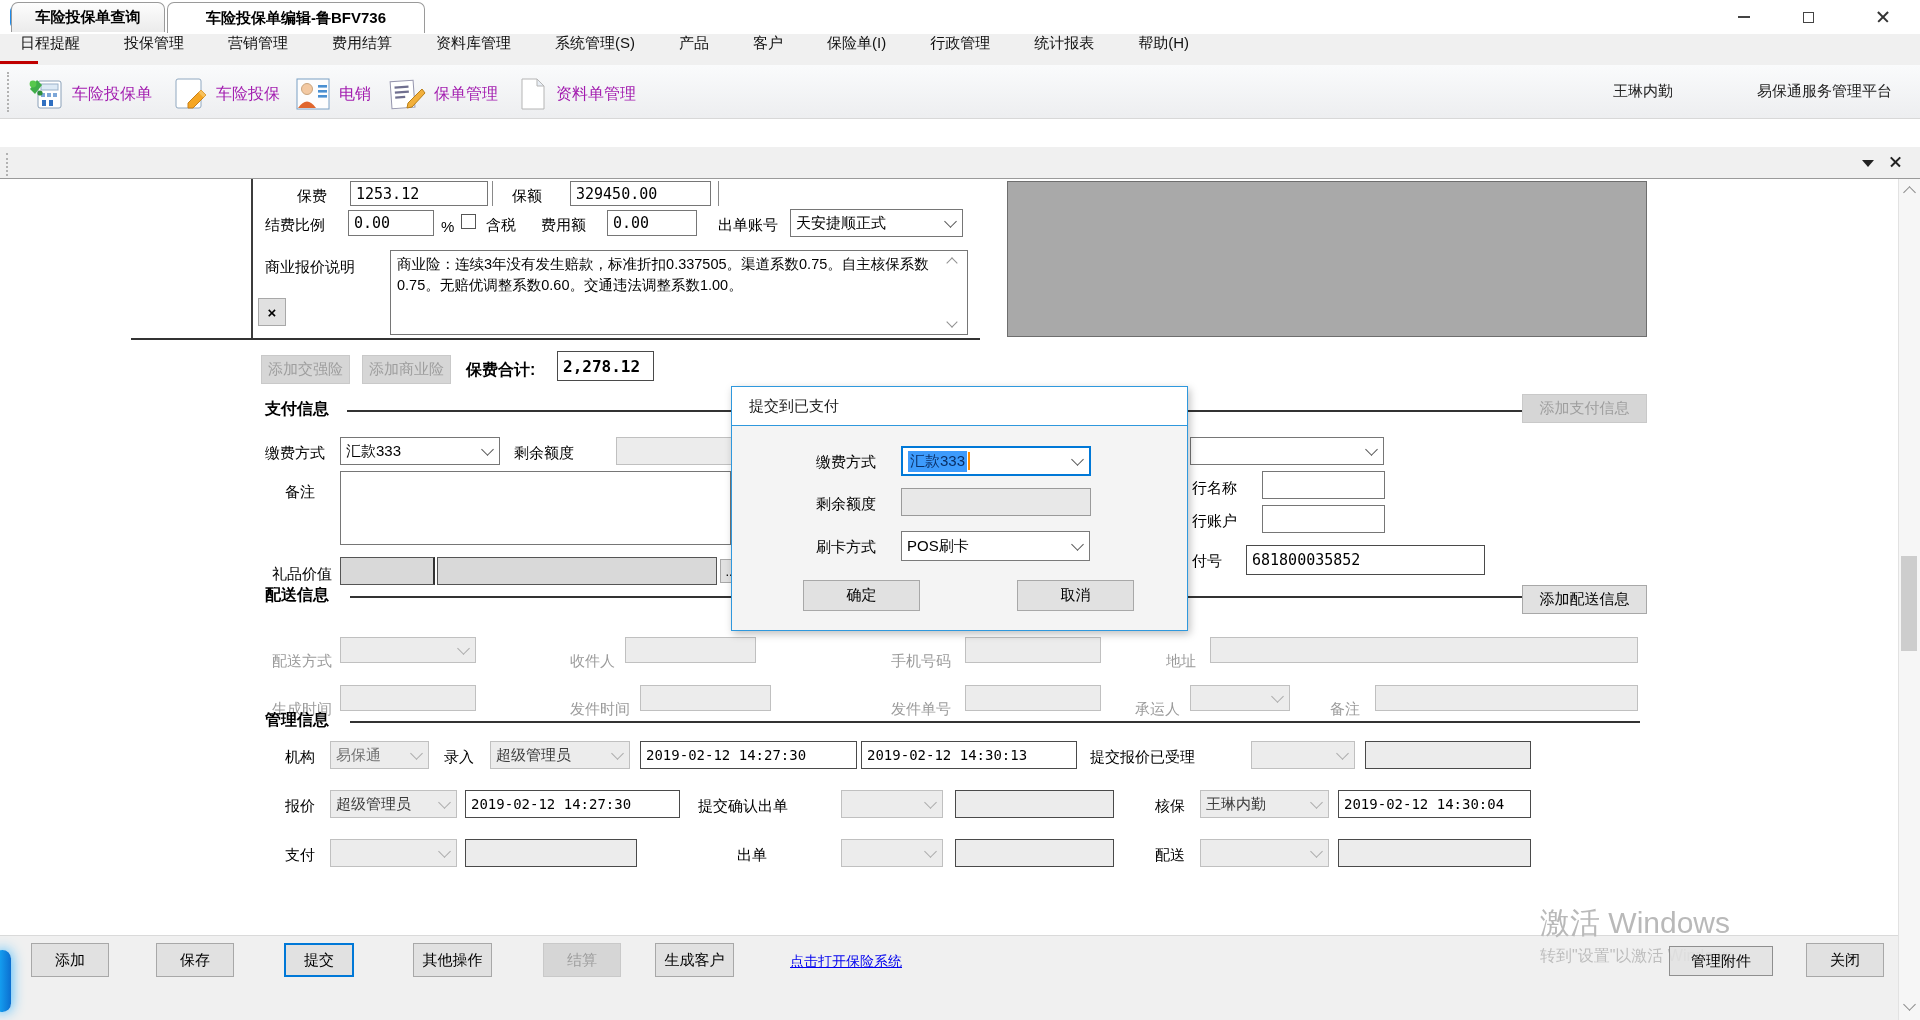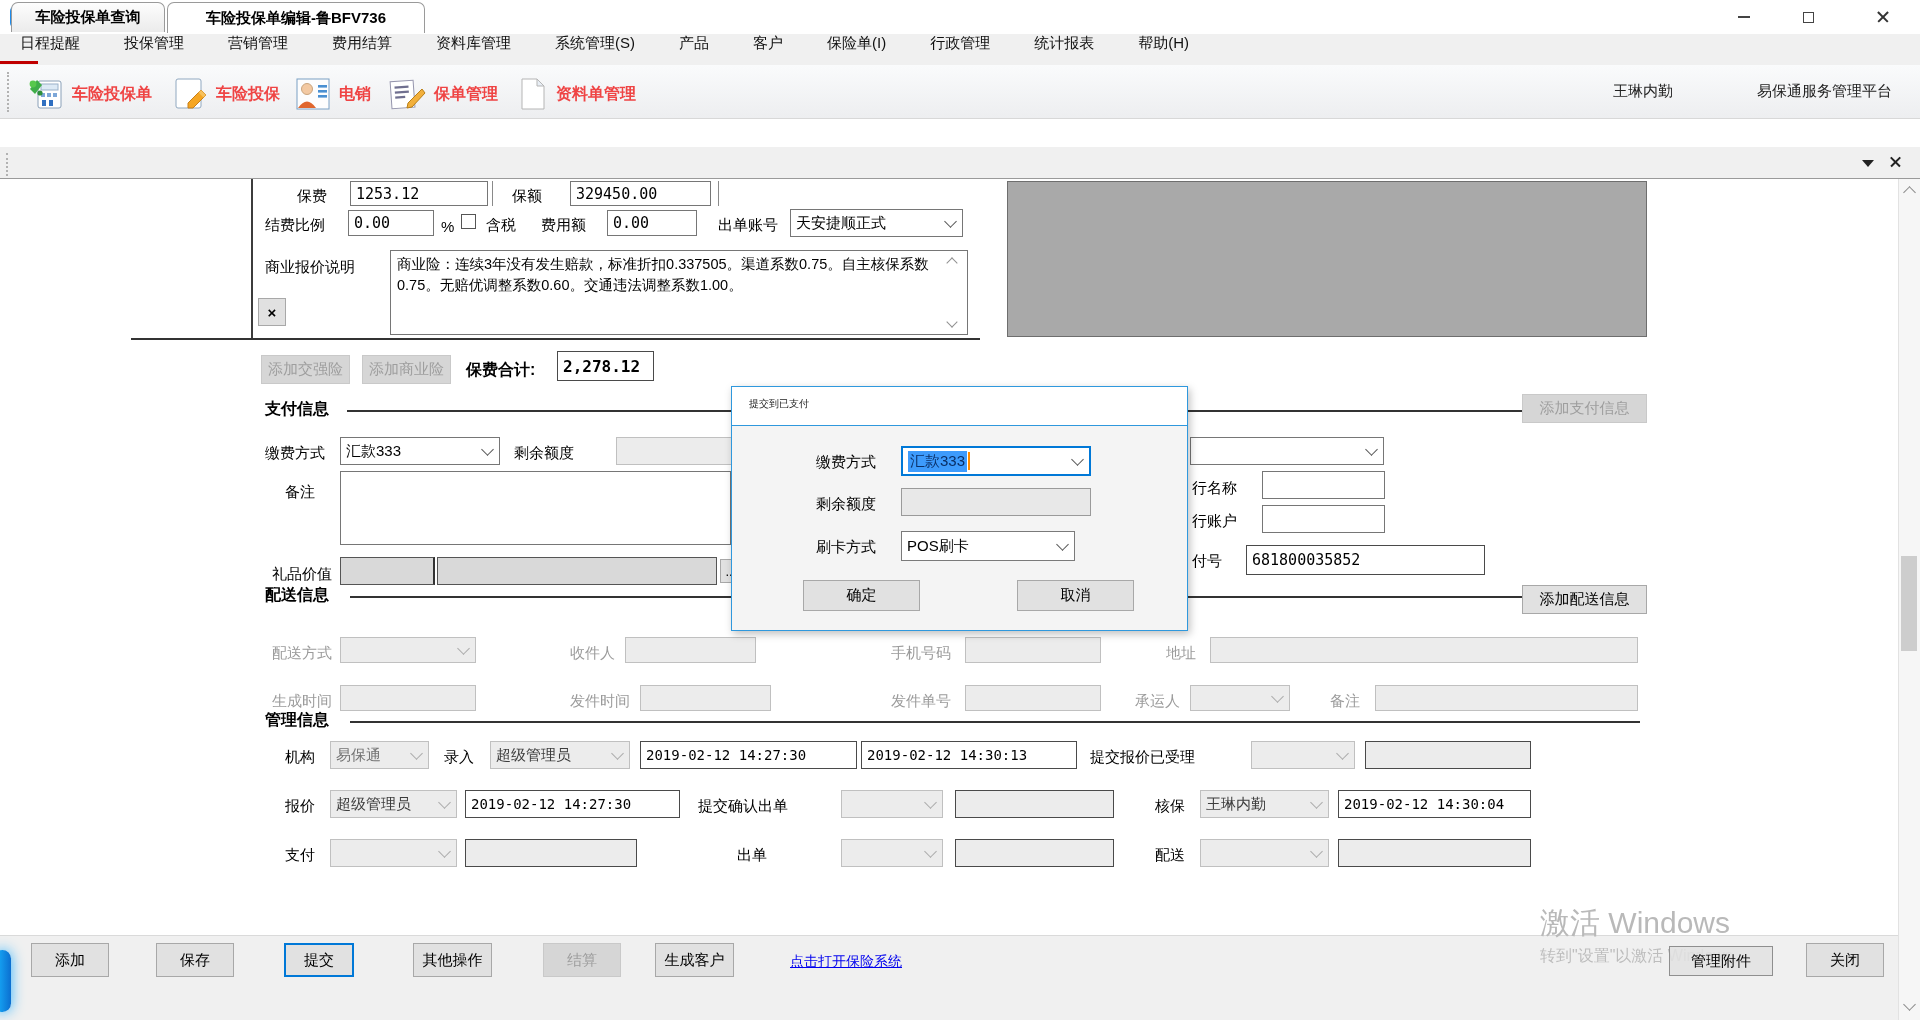--- a/index.html
+++ b/index.html
@@ -16,31 +16,31 @@
   .xbar{position:absolute;left:1px;top:7px;width:14px;height:1.6px;background:#333;}
   .xbar.a{transform:rotate(45deg);} .xbar.b{transform:rotate(-45deg);}
   
   .menubar{position:absolute;left:0;top:34px;width:1920px;height:31px;background:#f0f0f0;display:flex;align-items:flex-start;gap:44px;padding-left:20px;box-sizing:border-box;}
   .menuitem{font-size:15px;color:#111;white-space:nowrap;}
   .menured{position:absolute;left:0;top:61px;width:38px;height:3px;background:#c00000;}
   
   .toolbar{position:absolute;left:0;top:65px;width:1920px;height:53px;background:linear-gradient(#fafbfc,#edeef0);border-bottom:1px solid #d8d8d8;}
   .grip{position:absolute;width:0;border-left:2px dotted #b2b2b2;}
   .tbtn{position:absolute;top:74px;height:40px;display:flex;align-items:center;gap:8px;}
-  .tbtn .tlabel{font-size:16px;color:#ef4444;white-space:nowrap;font-weight:bold;}
+  .tbtn .tlabel{font-size:16px;color:#a21caf;white-space:nowrap;}
   .tright{position:absolute;top:82px;font-size:15px;color:#222;white-space:nowrap;}
   
   .tabstrip{position:absolute;left:0;top:147px;width:1920px;height:32px;background:#f0f0f0;border-bottom:1px solid #9a9a9a;box-sizing:border-box;}
   .tab{position:absolute;top:2px;height:30px;border:1px solid #9a9a9a;border-bottom:none;border-radius:7px 7px 0 0;display:flex;align-items:center;justify-content:center;font-size:15px;font-weight:bold;box-sizing:border-box;}
   .tab.inactive{background:linear-gradient(#fdfdfd,#ebebeb);z-index:1;}
   .tab.active{background:#ffffff;height:31px;z-index:3;}
   .tri-down{width:0;height:0;border-left:6px solid transparent;border-right:6px solid transparent;border-top:7px solid #222;}
   
   .lbl{position:absolute;font-size:15px;line-height:1.15;white-space:nowrap;color:#000;}
-  .lbl.dis{color:#9b9b9b;}
+  .lbl.dis{color:#9b9b9b;margin-top:8px;}
   .lbl.b{font-weight:bold;}
   .box{position:absolute;box-sizing:border-box;background:#fff;border:1px solid #767676;font-size:15px;display:flex;align-items:center;padding:0 5px;white-space:nowrap;overflow:hidden;}
   .box.gray{background:#ececec;border-color:#c0c0c0;}
   .box.dkb{border-color:#4a4a4a;}
   .box.gift{background:#d9d9d9;border-color:#555;}
   .mono{font-family:"DejaVu Sans Mono","Liberation Mono",monospace;}
   .chev{width:8px;height:8px;border-right:1.6px solid #555;border-bottom:1.6px solid #555;transform:rotate(45deg);position:absolute;right:7px;top:50%;margin-top:-6px;}
   .chev.g{border-color:#aaa;}
   .btn{position:absolute;box-sizing:border-box;background:#e1e1e1;border:1px solid #a8a8a8;font-size:15px;display:flex;align-items:center;justify-content:center;white-space:nowrap;}
   .btn.dis{background:#d6d6d6;border-color:#c9c9c9;color:#9e9e9e;}
@@ -51,21 +51,21 @@
   .vline.thin{border-left:1px solid #8a8a8a;}
   .checkbox{position:absolute;width:15px;height:15px;background:#fff;border:1px solid #555;box-sizing:border-box;}
   .grayimg{position:absolute;left:1007px;top:181px;width:640px;height:156px;background:#a9a9a9;border:1px solid #6e6e6e;box-sizing:border-box;}
   
   .sbtrack{position:absolute;left:1898px;top:179px;width:22px;height:841px;background:#f6f6f6;border-left:1px solid #e2e2e2;box-sizing:border-box;}
   .sbthumb{position:absolute;left:1901px;top:556px;width:16px;height:95px;background:#cdcdcd;}
   .sbchev{position:absolute;width:8px;height:8px;border-right:1.6px solid #8a8a8a;border-bottom:1.6px solid #8a8a8a;}
   
   .dialog{position:absolute;left:731px;top:386px;width:457px;height:245px;background:#f4f4f4;border:1px solid #2f98dd;box-shadow:2px 3px 8px rgba(0,0,0,.25);z-index:50;box-sizing:border-box;}
   .dlg-title{position:absolute;left:0;top:0;right:0;height:39px;background:#fff;border-bottom:1px solid #2f98dd;box-sizing:border-box;}
-  .dlg-title span{position:absolute;left:17px;top:10px;font-size:10px;color:#222;}
+  .dlg-title span{position:absolute;left:17px;top:10px;font-size:15px;color:#222;}
   .dlg-lbl{position:absolute;font-size:15px;color:#000;white-space:nowrap;}
   .dbox{position:absolute;box-sizing:border-box;background:#fff;border:1px solid #7a7a7a;font-size:15px;display:flex;align-items:center;padding:0 5px;}
   .dbox.focus{border:2px solid #0078d7;}
   .selhl{background:#3d9bfc;color:#0a2f66;padding:1px 2px;font-size:15px;}
   .dcaret{width:2px;height:18px;background:#ff8c00;margin-left:1px;}
   .dbtn{position:absolute;box-sizing:border-box;background:#e1e1e1;border:1px solid #a8a8a8;font-size:15px;display:flex;align-items:center;justify-content:center;}
   
   .footer{position:absolute;left:0;top:935px;width:1920px;height:85px;background:#f0f0f0;border-top:1px solid #dadada;box-sizing:border-box;}
   .linkbtn{position:absolute;font-size:14px;color:#0000ee;text-decoration:underline;white-space:nowrap;}
   .wm1{position:absolute;left:1540px;top:903px;font-size:30px;color:#b9b9b9;white-space:nowrap;}
@@ -423,21 +423,21 @@
     </div>
     <div class="dlg-lbl" style="left:84px;top:66px">缴费方式</div>
     <div class="dbox focus" style="left:169px;top:59px;width:190px;height:30px">
       <span class="selhl">汇款333</span>
       <span class="dcaret"></span>
       <span class="chev"></span>
     </div>
     <div class="dlg-lbl" style="left:84px;top:108px">剩余额度</div>
     <div class="dbox" style="left:169px;top:101px;width:190px;height:28px;background:#e8e8e8;border-color:#9a9a9a"></div>
     <div class="dlg-lbl" style="left:84px;top:151px">刷卡方式</div>
-    <div class="dbox" style="left:169px;top:144px;width:174px;height:30px">
+    <div class="dbox" style="left:169px;top:144px;width:189px;height:30px">
       <span>POS刷卡</span>
       <span class="chev"></span>
     </div>
     <div class="dbtn" style="left:71px;top:193px;width:117px;height:31px">
         <span>确定</span>
       </div>
     <div class="dbtn" style="left:285px;top:193px;width:117px;height:31px">
         <span>取消</span>
       </div>
   </div>

